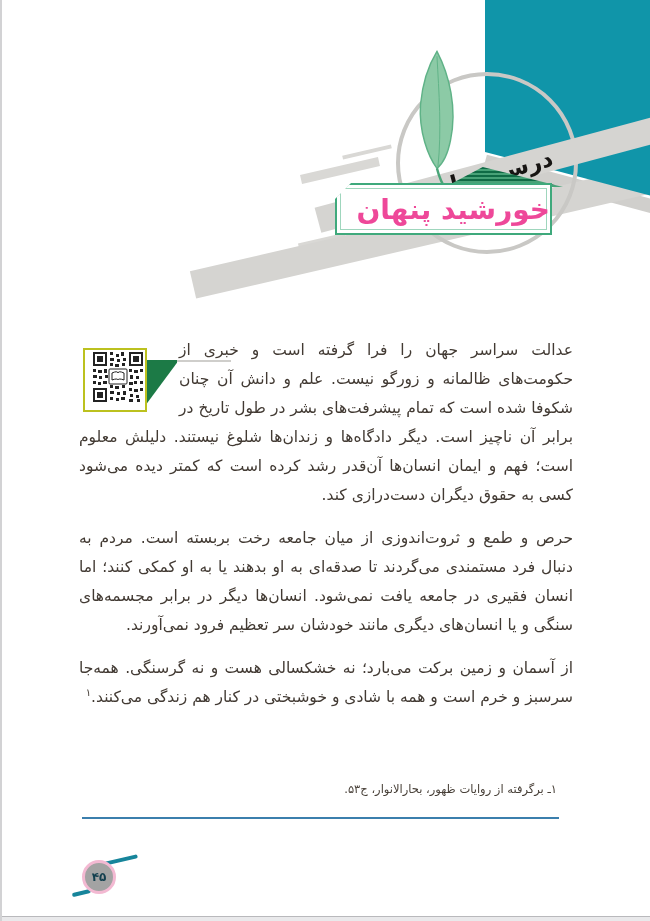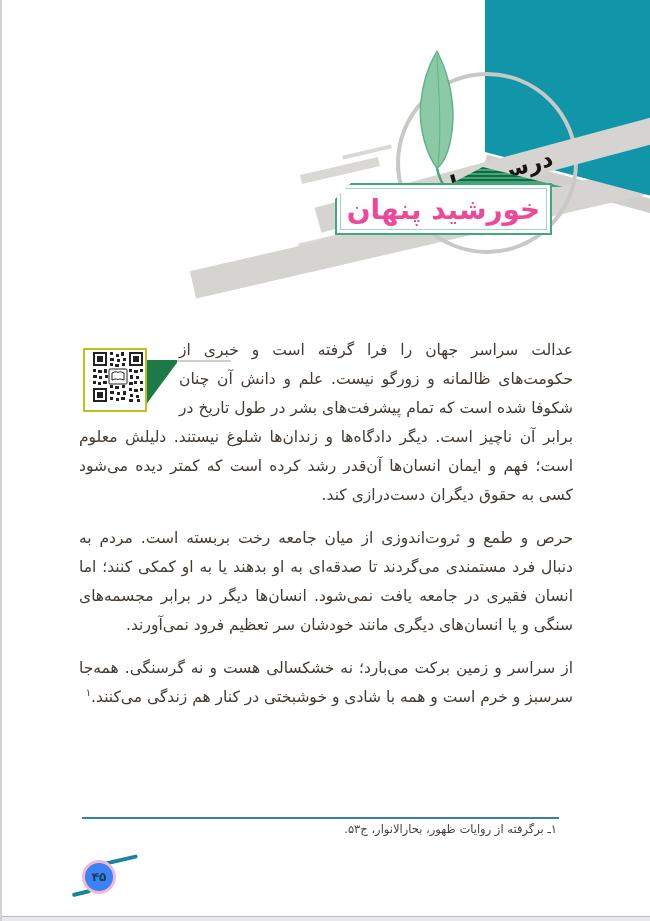--- a/index.html
+++ b/index.html
@@ -44,21 +44,21 @@
   .roof{
     position:absolute;left:443px;top:167px;width:118px;height:20px;z-index:50;
     background:repeating-linear-gradient(180deg,#0f6b45 0 2px,#47a277 2px 4px);
     clip-path:polygon(0% 100%,32% 0%,100% 100%);
   }
   .title-box{
     position:absolute;left:333px;top:183px;width:217px;height:52px;z-index:60;
     background:#ffffff;border:2px solid #3fa97c;box-sizing:border-box;
     box-shadow:inset 0 0 0 3px #ffffff,inset 0 0 0 4px #9fd6bd;
     clip-path:polygon(16px 0,100% 0,100% 100%,0 100%,0 16px);
-    display:flex;align-items:center;justify-content:center;
+    display:flex;align-items:center;justify-content:flex-end;
   }
   .title-text{
     font-size:28px;font-weight:bold;color:#ee4899;direction:rtl;white-space:nowrap;
   }
   
   .body-text{
     position:absolute;left:63px;top:322px;width:522px;
     direction:rtl;text-align:justify;
     font-size:15.5px;line-height:29px;color:#423a33;z-index:70;
   }
@@ -83,30 +83,30 @@
   }
   .qr-line{
     position:absolute;left:62px;top:18px;width:86px;height:2px;background:#cfcecb;
   }
   
   .footnote-line{
     position:absolute;left:80px;top:817px;width:477px;height:2px;
     background:#3b7fad;z-index:70;
   }
   .footnote-text{
-    position:absolute;right:93px;top:822px;width:480px;
+    position:absolute;right:93px;top:782px;width:480px;
     direction:rtl;text-align:right;font-size:11.5px;color:#473f37;z-index:70;
   }
   
   .dash{position:absolute;background:#17859b;z-index:71;transform:rotate(-13deg);border-radius:2px;}
   .dash.long{left:102px;top:858px;width:34px;height:4px;}
   .dash.short{left:70px;top:891px;width:19px;height:4px;}
   .pagenum-circle{
     position:absolute;left:80px;top:860px;width:34px;height:34px;border-radius:50%;
-    background:#3b82f6;border:3px solid #f3b9d2;box-sizing:border-box;z-index:72;
+    background:#a3a3a3;border:3px solid #f3b9d2;box-sizing:border-box;z-index:72;
     display:flex;align-items:center;justify-content:center;
     font-size:12px;font-weight:bold;color:#123f4e;
   }
   
   .bottom-strip{
     position:absolute;left:0;bottom:0;width:650px;height:4px;
     background:#e9e9eb;border-top:1px solid #b9b9bc;z-index:90;
   }
 </style>
 </head>
@@ -198,21 +198,21 @@
               <rect x="44" y="47" width="3" height="3" fill="#222"></rect>
             <rect x="16" y="17" width="18" height="15" fill="#fff" stroke="#222" stroke-width="1" rx="1"></rect>
             <path d="M19 21 q5.5 -2.5 6 0 q0.5 -2.5 6 0 v7 q-5.5 -2 -6 0 q-0.5 -2 -6 0 z" fill="none" stroke="#222" stroke-width="1"></path>
           </svg>
         </span>
       </span>
       <span>عدالت سراسر جهان را فرا گرفته است و خبری از حکومت‌های ظالمانه و زورگو نیست. علم و دانش آن چنان شکوفا شده است که تمام پیشرفت‌های بشر در طول تاریخ در برابر آن ناچیز است. دیگر دادگاه‌ها و زندان‌ها شلوغ نیستند. دلیلش معلوم است؛ فهم و ایمان انسان‌ها آن‌قدر رشد کرده است که کمتر دیده می‌شود کسی به حقوق دیگران دست‌درازی کند.</span>
     </p>
     <p>حرص و طمع و ثروت‌اندوزی از میان جامعه رخت بربسته است. مردم به دنبال فرد مستمندی می‌گردند تا صدقه‌ای به او بدهند یا به او کمکی کنند؛ اما انسان فقیری در جامعه یافت نمی‌شود. انسان‌ها دیگر در برابر مجسمه‌های سنگی و یا انسان‌های دیگری مانند خودشان سر تعظیم فرود نمی‌آورند.</p>
     <p>
-      <span>از سراسر و زمین برکت می‌بارد؛ نه خشکسالی هست و نه گرسنگی. همه‌جا سرسبز و خرم است و همه با شادی و خوشبختی در کنار هم زندگی می‌کنند.</span><sup class="fn-ref">۱</sup>
+      <span>از آسمان و زمین برکت می‌بارد؛ نه خشکسالی هست و نه گرسنگی. همه‌جا سرسبز و خرم است و همه با شادی و خوشبختی در کنار هم زندگی می‌کنند.</span><sup class="fn-ref">۱</sup>
     </p>
   </div>
 
   <div class="footnote-line"></div>
   <div class="footnote-text">۱ـ برگرفته از روایات ظهور، بحارالانوار، ج۵۳.</div>
 
   <div class="dash long"></div>
   <div class="dash short"></div>
   <div class="pagenum-circle">
     <span>۴۵</span>

